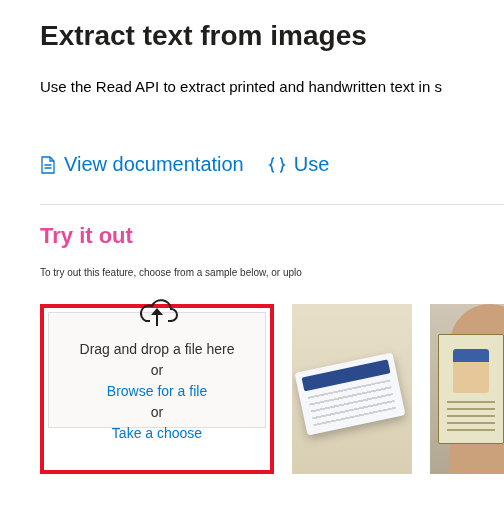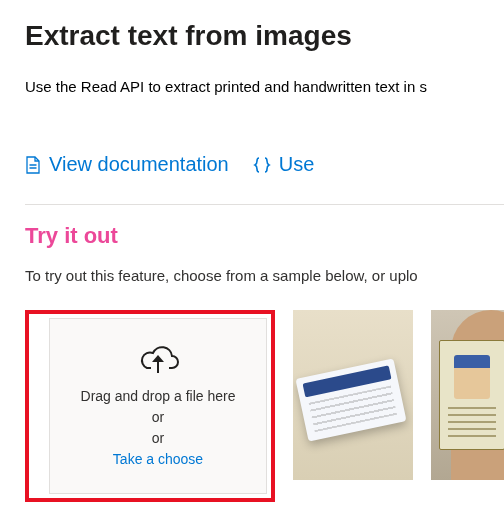--- a/index.html
+++ b/index.html
@@ -6,21 +6,21 @@
   body {
     margin: 0;
     padding: 0;
     font-family: "Segoe UI", -apple-system, BlinkMacSystemFont, sans-serif;
     color: #323130;
     background: #fff;
     width: 504px;
     overflow: hidden;
   }
   .page {
-    padding: 20px 0 0 25px;
+    padding: 20px 0 0 40px;
     width: 504px;
   }
   h1 {
     font-size: 28px;
     font-weight: 600;
     margin: 0 0 24px 0;
     color: #201f1e;
   }
   .desc {
     font-size: 15px;
@@ -50,48 +50,47 @@
     border-top: 1px solid #e1dfdd;
     margin: 0 0 18px 0;
   }
   h2 {
     font-size: 22px;
     font-weight: 700;
     margin: 0 0 18px 0;
     color: #ec4899;
   }
   .sub {
-    font-size: 15px;
+    font-size: 10px;
     color: #323130;
     margin-bottom: 26px;
     white-space: nowrap;
   }
   .gallery {
     display: flex;
     gap: 18px;
     align-items: stretch;
   }
   .dropzone-wrap {
     border: 4px solid #e81123;
     padding: 4px;
   }
   .dropzone {
     width: 218px;
-    height: 176px;
+    height: 116px;
     background: #faf9f8;
     border: 1px solid #e1dfdd;
     display: flex;
     flex-direction: column;
     align-items: center;
     justify-content: center;
     text-align: center;
     font-size: 14px;
     color: #323130;
     padding: 10px;
-    margin-left: 16px;
   }
   .dropzone .cloud {
     margin-bottom: 8px;
   }
   .dropzone .line { line-height: 1.5; }
   .dropzone .linkish {
     color: #0078d4;
     cursor: pointer;
   }
   .sample {
@@ -197,20 +196,21 @@
       <div class="dropzone">
         <div class="cloud">
           <svg width="44" height="32" viewBox="0 0 44 32">
             <path fill="none" stroke="#201f1e" stroke-width="2" d="M33 25h3a6 6 0 0 0 0-12 10 10 0 0 0-19-3 8 8 0 0 0-6 15h4"></path>
             <path fill="none" stroke="#201f1e" stroke-width="2" d="M22 30V14"></path>
             <path fill="#201f1e" d="M22 12l-6 7h12z"></path>
           </svg>
         </div>
         <div class="line">Drag and drop a file here</div>
         <div class="line">or</div>
+        <div class="line linkish">Browse for a file</div>
         <div class="line">or</div>
         <div class="line linkish">Take a choose</div>
       </div>
     </div>
 
     <div class="sample s1">
       <div class="card"></div>
     </div>
     <div class="sample s2">
       <div class="hand"></div>

